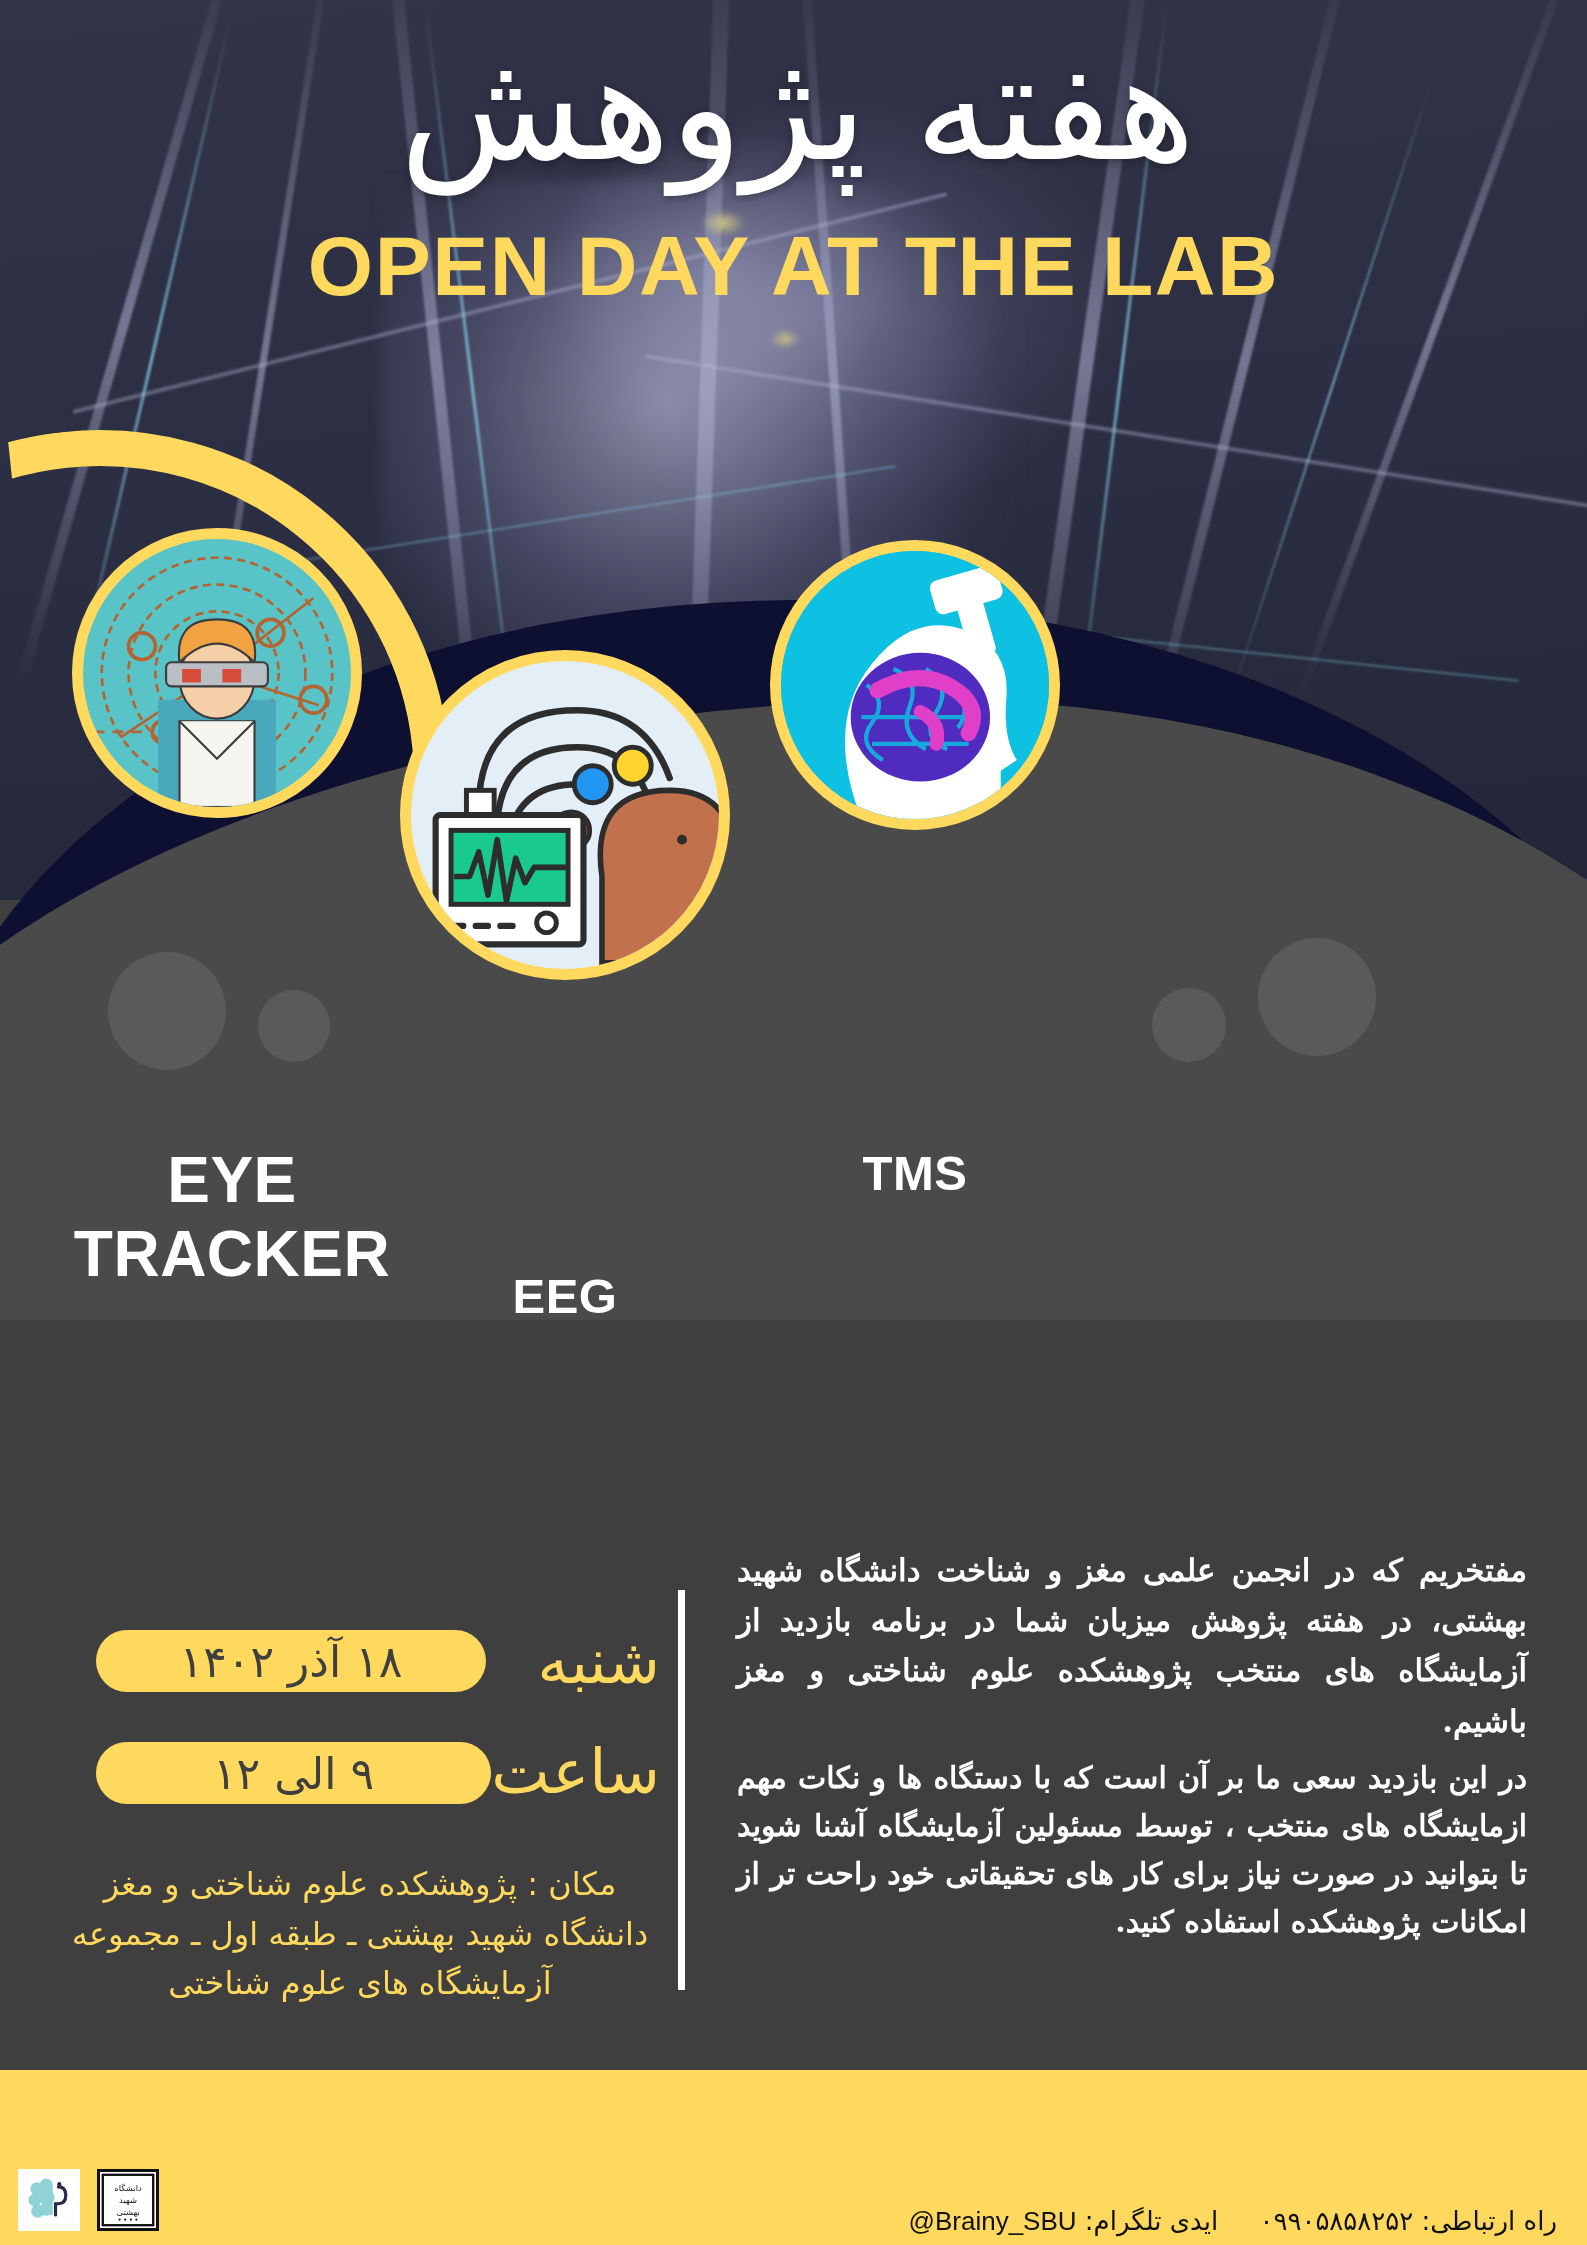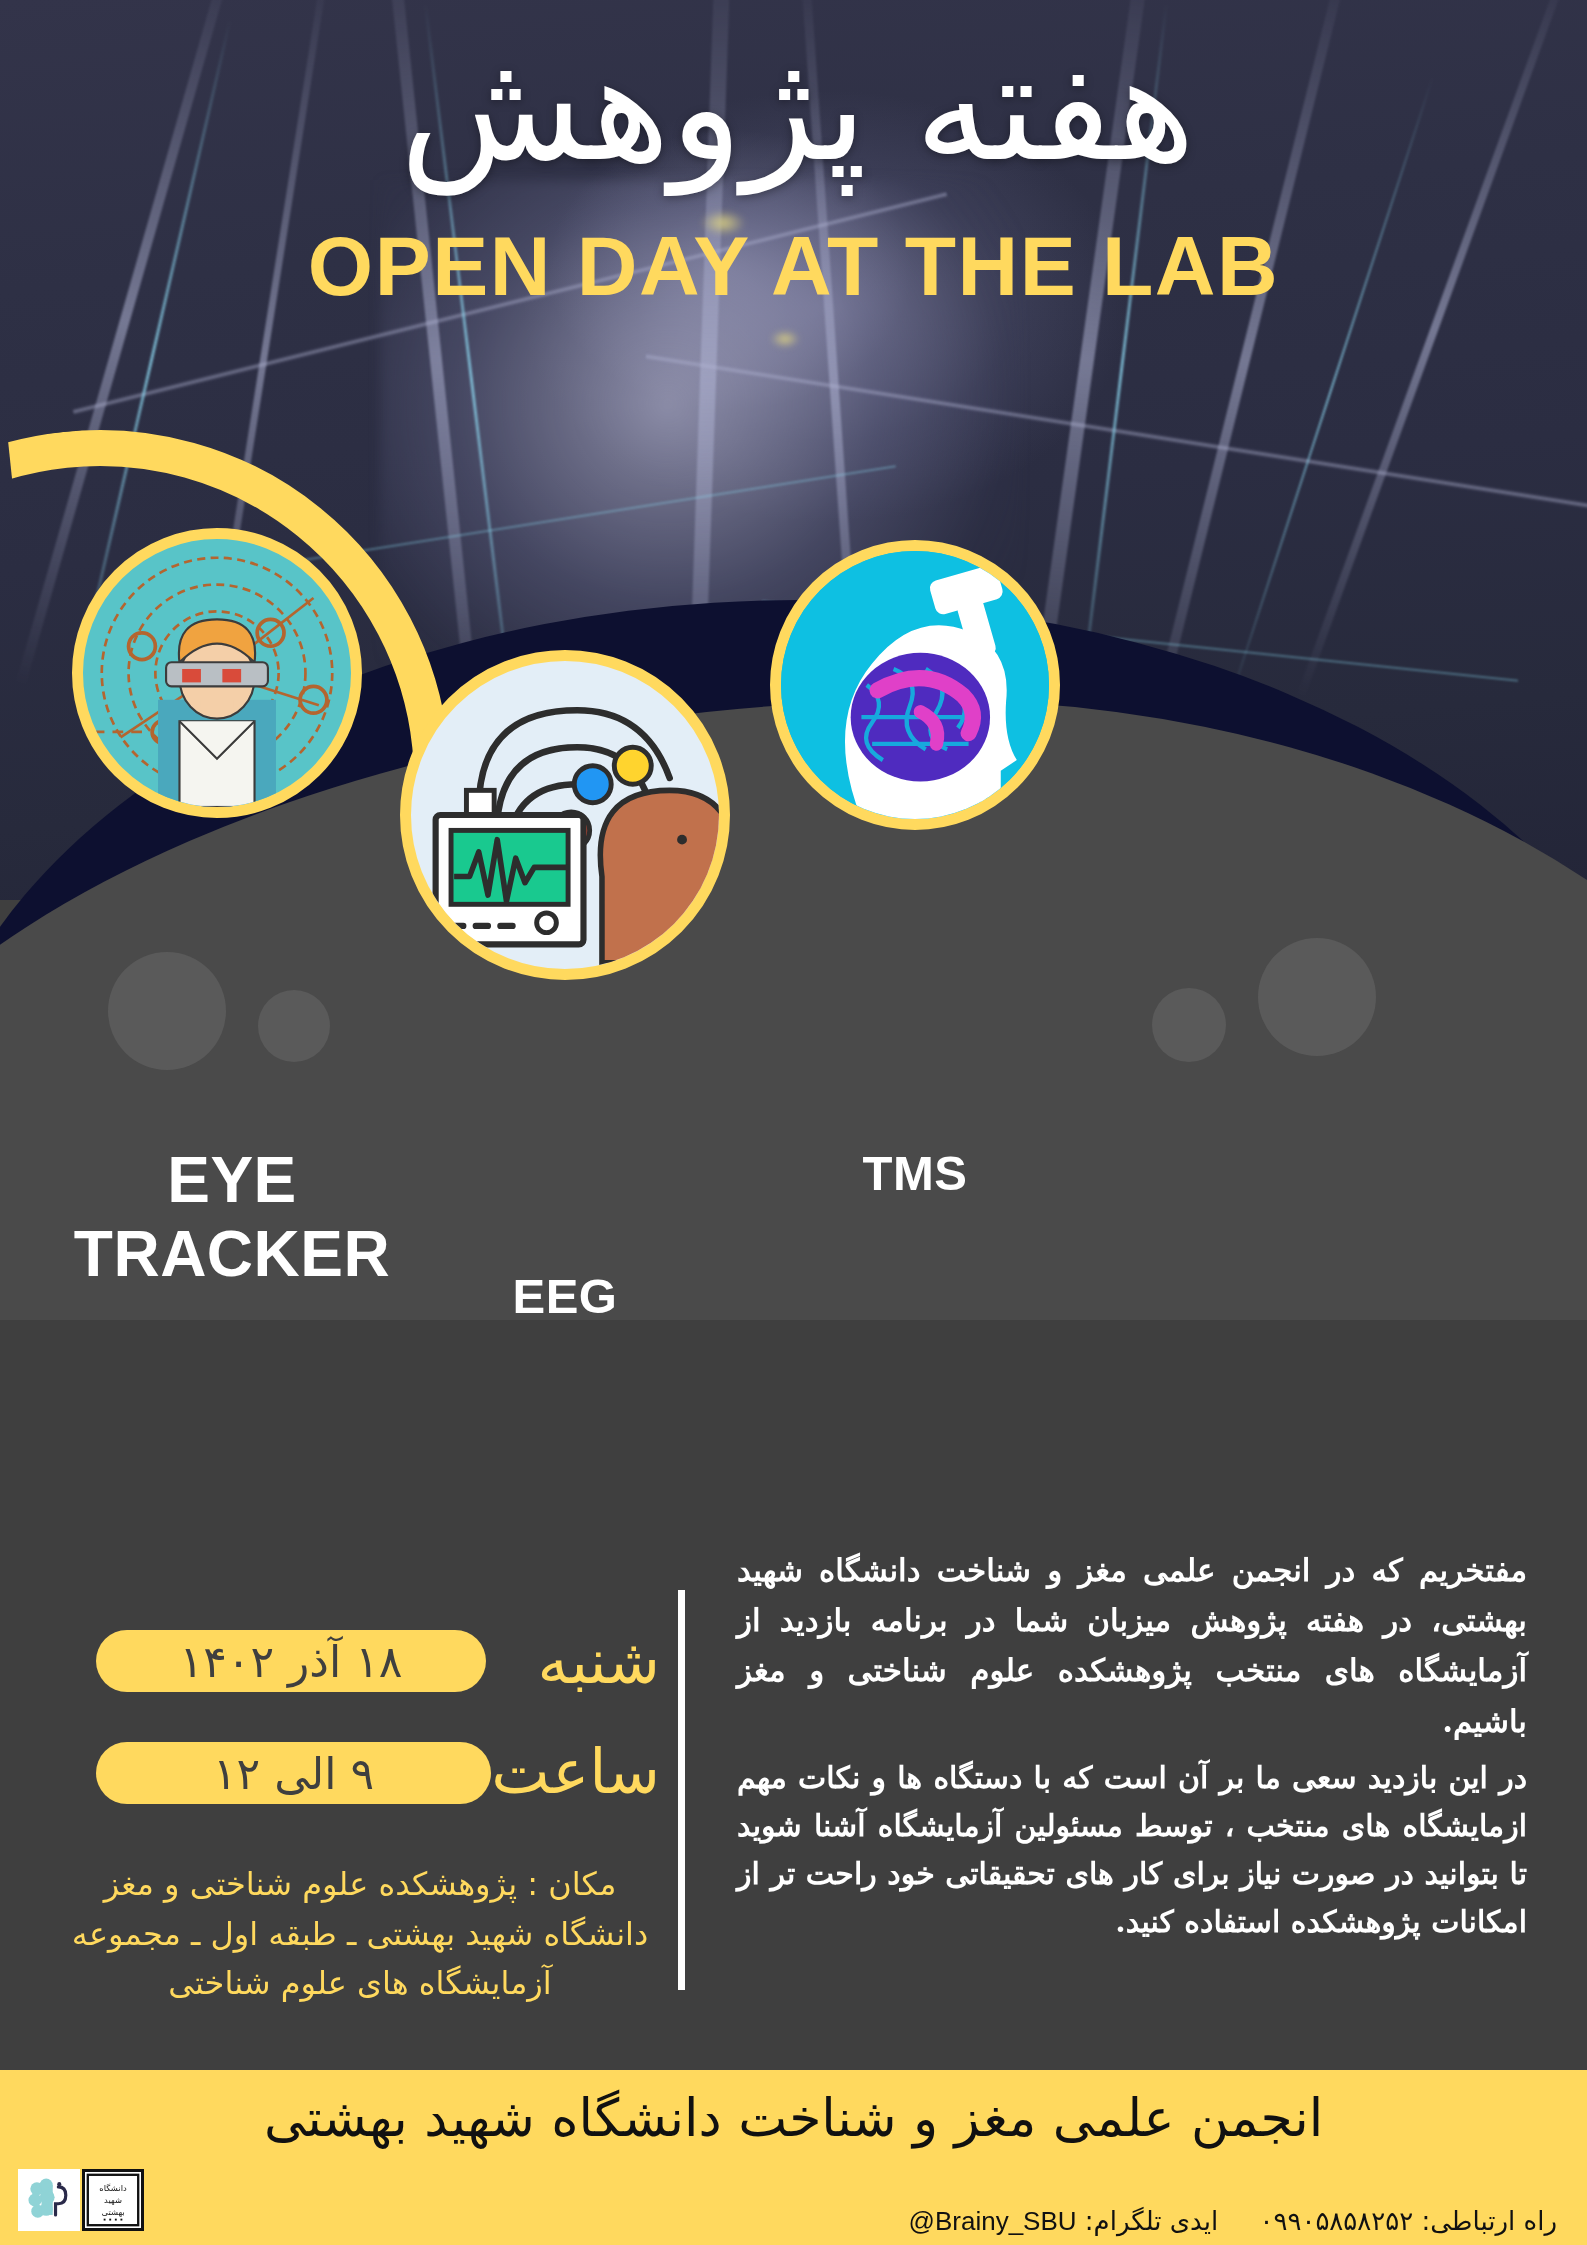--- a/index.html
+++ b/index.html
@@ -128,21 +128,21 @@
   }
   #footer-title {
     position:absolute; left:0; right:0; top:18px; text-align:center;
     color:#111; font-size:52px; direction:rtl; font-weight:400;
   }
   #contact {
     position:absolute; right:30px; bottom:8px; direction:rtl;
     color:#111; font-size:26px; white-space:nowrap;
   }
   #contact .tg-id { direction:ltr; display:inline-block; font-family:"Liberation Sans",sans-serif; }
-  #logos { position:absolute; left:18px; bottom:14px; display:flex; gap:2px; align-items:flex-end; }
+  #logos { position:absolute; left:18px; bottom:14px; display:flex; gap:17px; align-items:flex-end; }
   .logo-box {
     width:62px; height:62px; background:#fff; display:flex;
     align-items:center; justify-content:center; overflow:hidden;
   }
   .logo-sbu { border:3px solid #111; }
 </style>
 </head>
 <body>
 
 <div id="hero">
@@ -270,21 +270,20 @@
 <div class="pill" id="pill-time">۹ الی ۱۲</div>
 
 <div id="venue">مکان : پژوهشکده علوم شناختی و مغز دانشگاه شهید بهشتی ـ طبقه اول ـ مجموعه آزمایشگاه های علوم شناختی</div>
 
 <div id="para">
   <p class="p1">مفتخریم که در انجمن علمی مغز و شناخت دانشگاه شهید بهشتی، در هفته پژوهش میزبان شما در برنامه بازدید از آزمایشگاه های منتخب پژوهشکده علوم شناختی و مغز  باشیم.</p>
   <p class="p2">در این بازدید سعی ما بر آن است که با دستگاه ها و نکات مهم ازمایشگاه های منتخب ، توسط مسئولین آزمایشگاه آشنا شوید تا بتوانید در صورت نیاز برای کار های تحقیقاتی خود راحت تر از امکانات پژوهشکده استفاده کنید.</p>
 </div>
 
 <div id="footer">
-  <div id="footer-title">انجمن علمی مغز و شناخت دانشگاه شهید بهشتی</div>
 
   <div id="contact">
     <span>راه ارتباطی:</span>
     <span>۰۹۹۰۵۸۵۸۲۵۲</span>
     &nbsp;&nbsp;&nbsp;
     <span>ایدی تلگرام:</span>
     <span class="tg-id">@Brainy_SBU</span>
   </div>
 
   <div id="logos">

